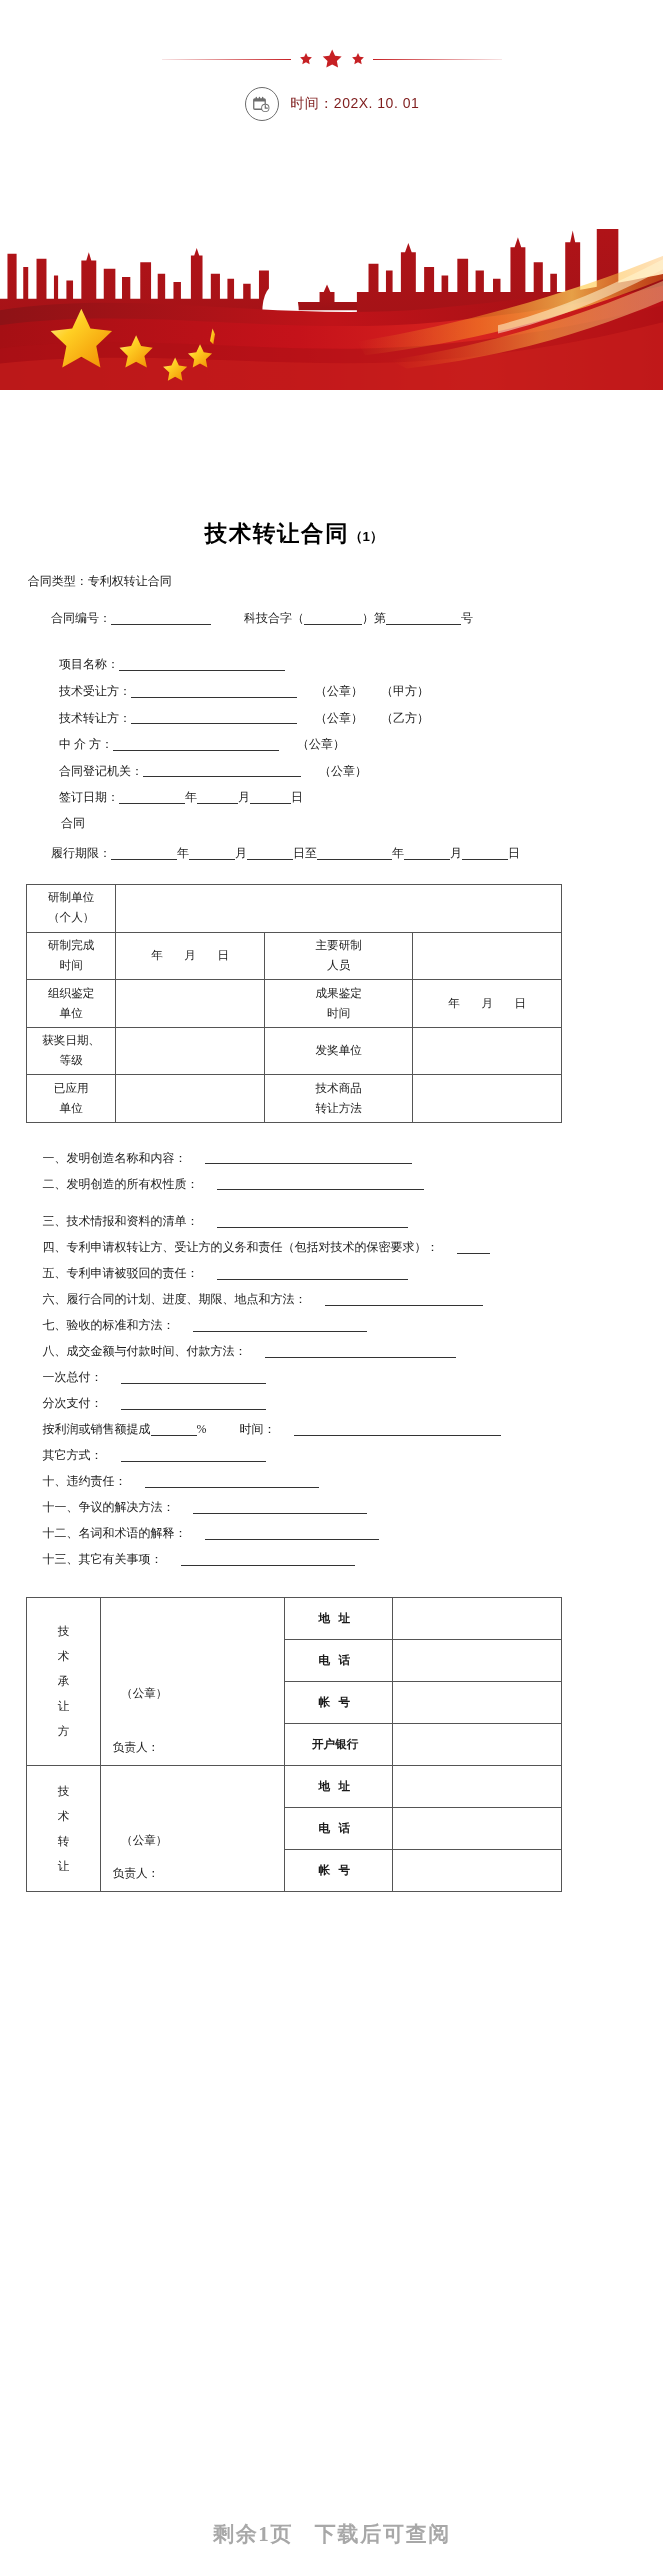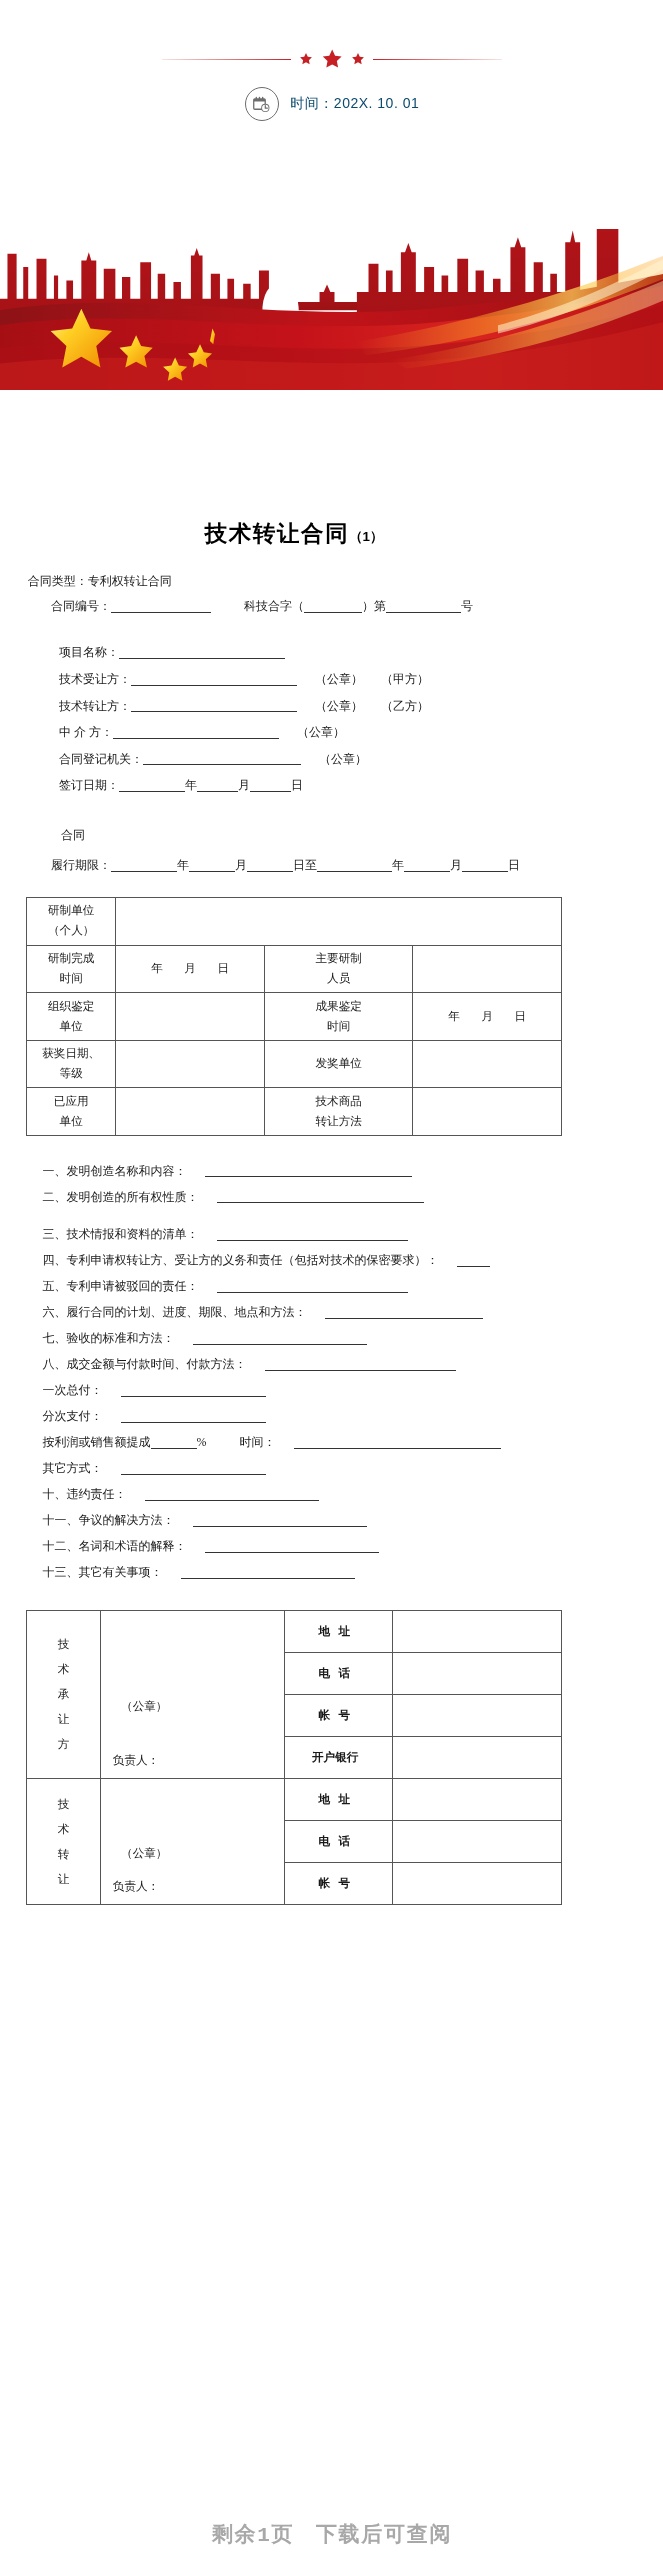--- a/index.html
+++ b/index.html
@@ -27,21 +27,21 @@
   .date-row{
     position:absolute;top:79px;left:0;width:664px;height:50px;
     display:flex;align-items:center;justify-content:center;gap:11.6px;
   }
   .date-icon{
     width:32px;height:32px;border:1.3px solid #6d6d6d;border-radius:50%;
     display:flex;align-items:center;justify-content:center;flex:none;
   }
   .date-text{
     font-family:"Liberation Sans","DejaVu Sans",sans-serif;
-    font-size:14px;color:#0c4a6e;letter-spacing:0.5px;white-space:nowrap;
+    font-size:14px;color:#7f1d1d;letter-spacing:0.5px;white-space:nowrap;
   }
 
   
   .banner{position:absolute;top:209px;left:0;width:664px;height:181px;overflow:hidden;}
   .banner svg{display:block;width:664px;height:181px;}
 
   
   .doc{position:absolute;top:463px;left:0;width:588px;padding:0 26px;box-sizing:border-box;}
 
   .doc-title{
@@ -55,28 +55,28 @@
   .blank{
     display:inline-block;border-bottom:1px solid #333;
     vertical-align:-2.5px;height:13.3px;
   }
   .b40{width:33px}.b50{width:41px}.b55{width:46px}
   .b70{width:58px}.b80{width:66px}.b90{width:75px}.b110{width:91px}.b120{width:100px}
   .b175{width:145px}.b190{width:158px}.b200{width:166px}
   .b210{width:174px}.b230{width:191px}.b250{width:207px}
 
   .sec-type{margin-top:21.6px;padding-left:1.7px;}
-  .sec-no{margin-top:0;padding-left:25px;}
+  .sec-no{margin-top:12px;padding-left:25px;}
   .sec-parties{margin-top:20px;padding-left:33px;}
   .sec-parties .ln{line-height:26.6px;}
   .paren{letter-spacing:0;}
   .sp{display:inline-block;width:18px;}
   .sp2{display:inline-block;width:33px;}
 
-  .sec-perf{margin-top:25px;padding-left:25px;font-family:Liberation Mono, monospace;}
+  .sec-perf{padding-left:25px;}
   .sec-perf .hetong{padding-left:10px;}
   .sec-perf .perf{padding-left:0;margin-top:5px;}
 
   
   .tbl{
     border-collapse:collapse;width:100%;margin-top:18px;
     table-layout:fixed;
   }
   .tbl td{
     border:0.8px solid #555;font-size:11.6px;text-align:center;
@@ -106,21 +106,21 @@
   .sig-mid{width:170px;position:relative;height:123px;}
   .sig-mid .seal{padding-left:13.3px;padding-top:23px;}
   .sig-mid .fzr{position:absolute;left:11.6px;bottom:10px;}
   .sig-key{width:93px;text-align:center;letter-spacing:8.3px;padding-left:8.3px;font-weight:bold;}
   .sig-val{}
   .r-h{height:31px;}
 
   
   .footer{
     position:absolute;left:0;bottom:28px;width:664px;text-align:center;
-    font-family:Liberation Mono, monospace;
+    font-family:Liberation Serif, serif;
     font-size:21px;font-weight:bold;color:#a8a8a8;letter-spacing:1.7px;margin-top:31px;
   }
   .footer .gap{display:inline-block;width:21.6px;}
 </style>
 </head>
 <body>
 
 <div class="page">
 
   <div class="header">

